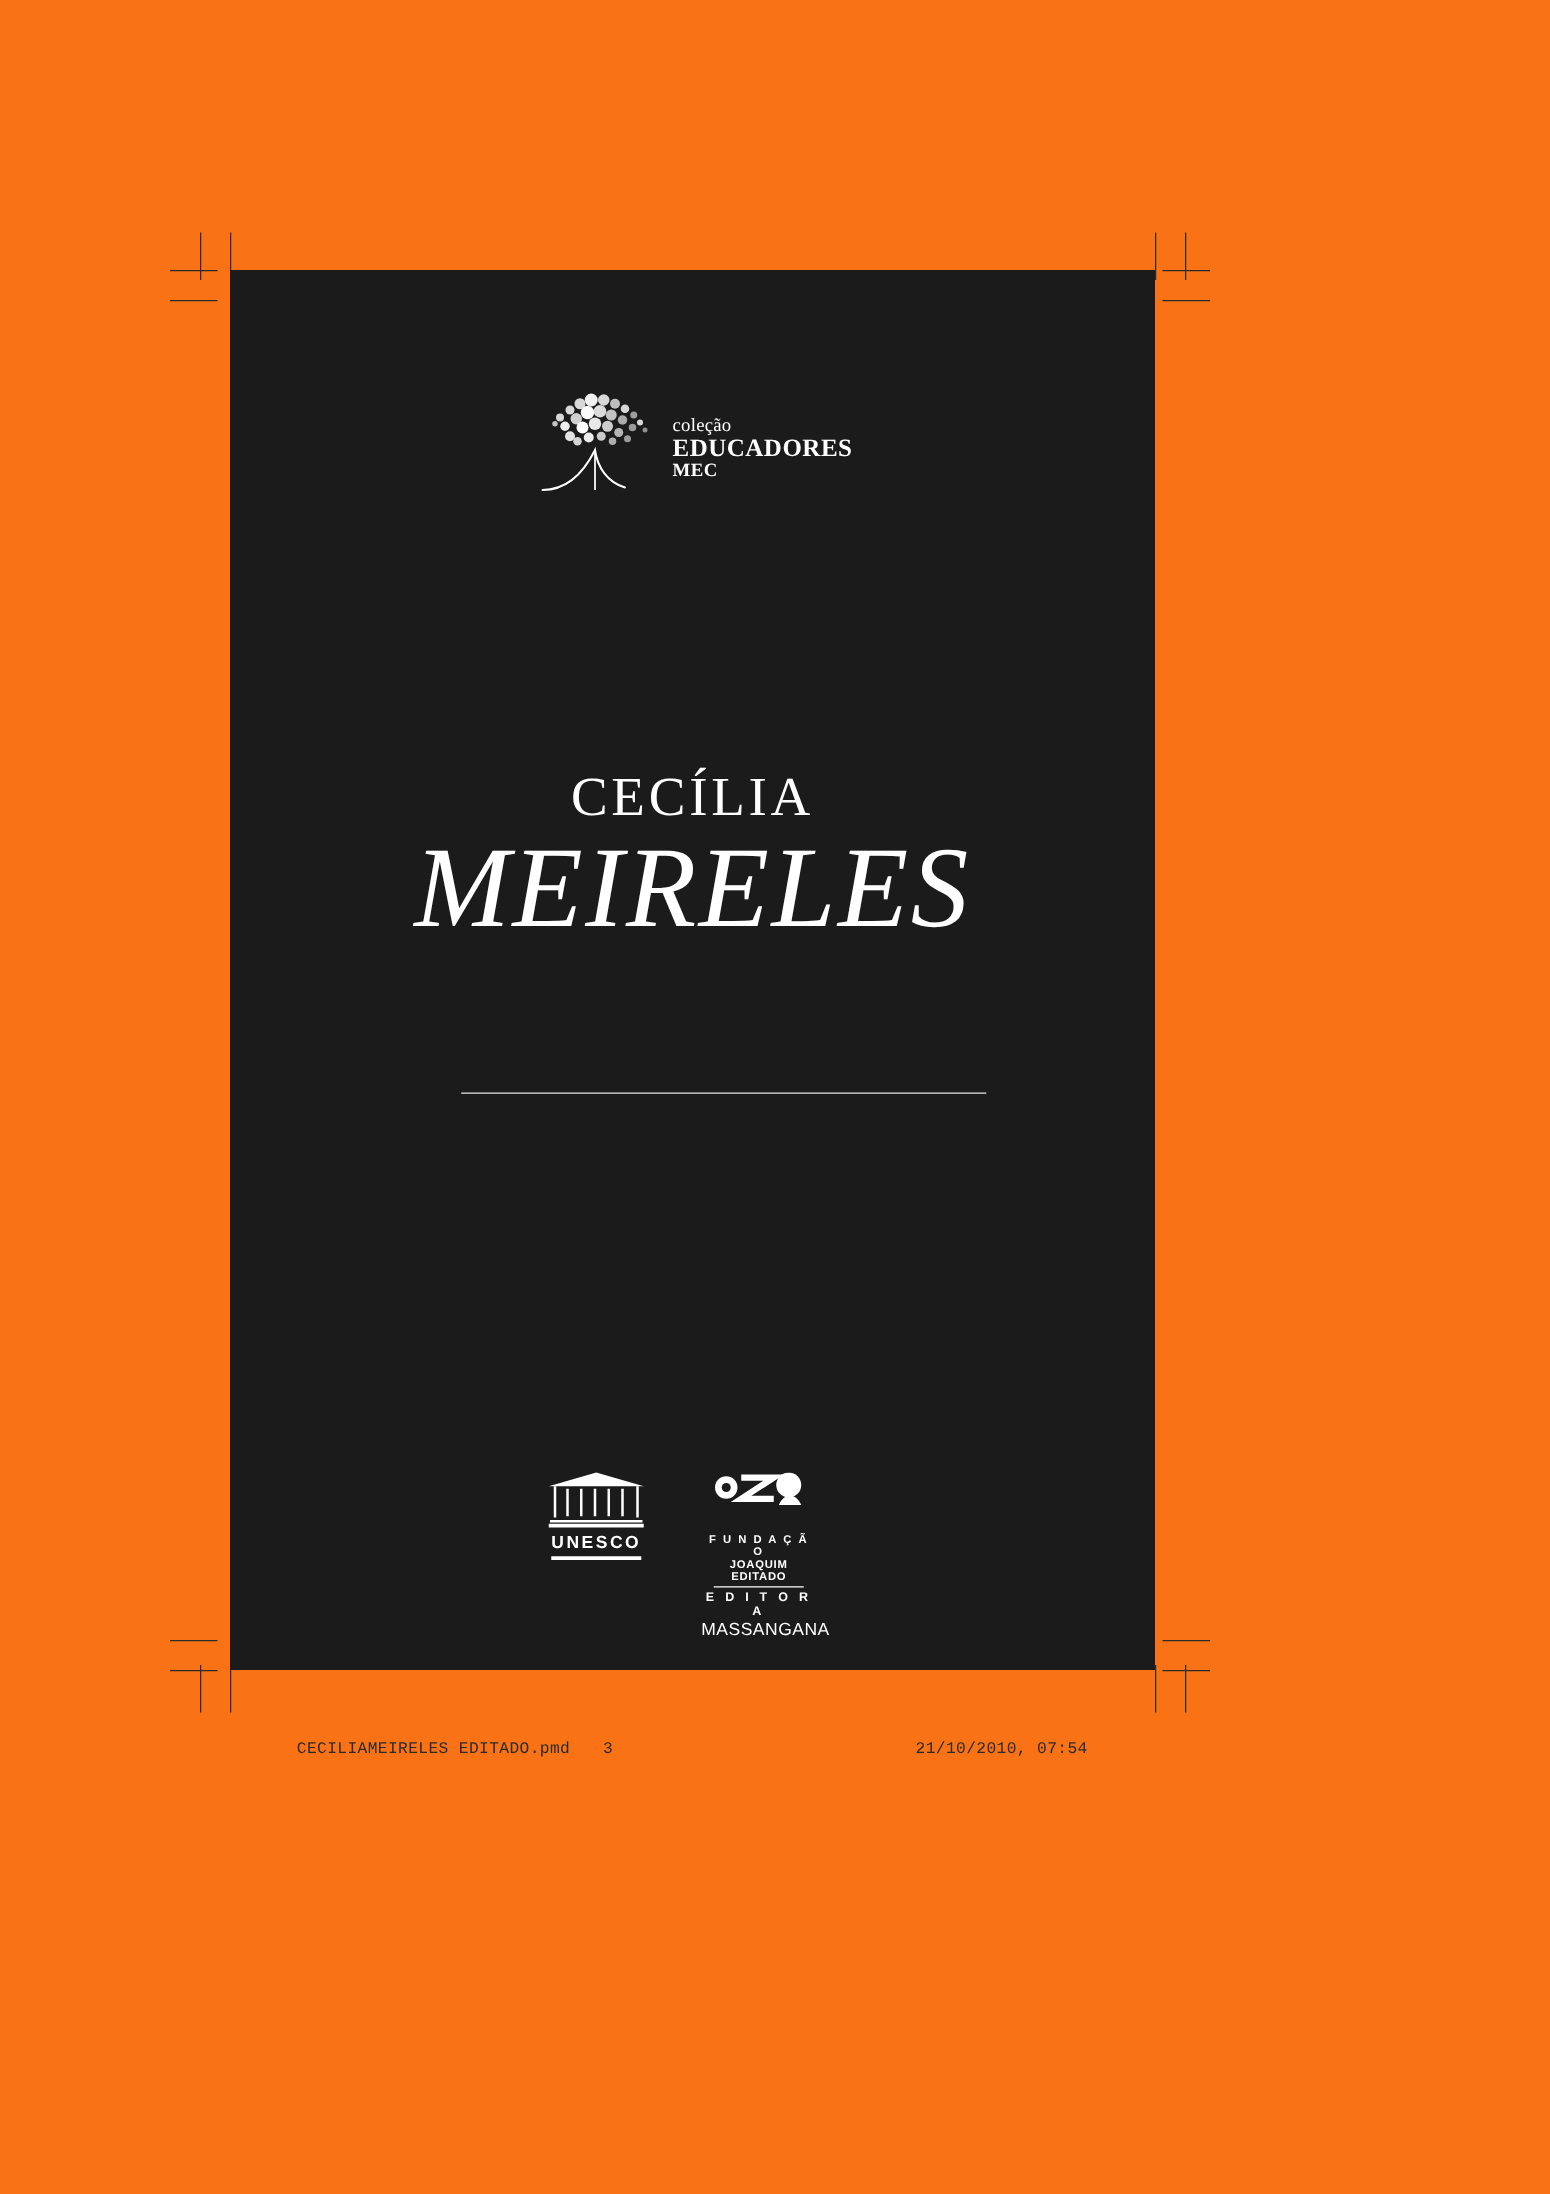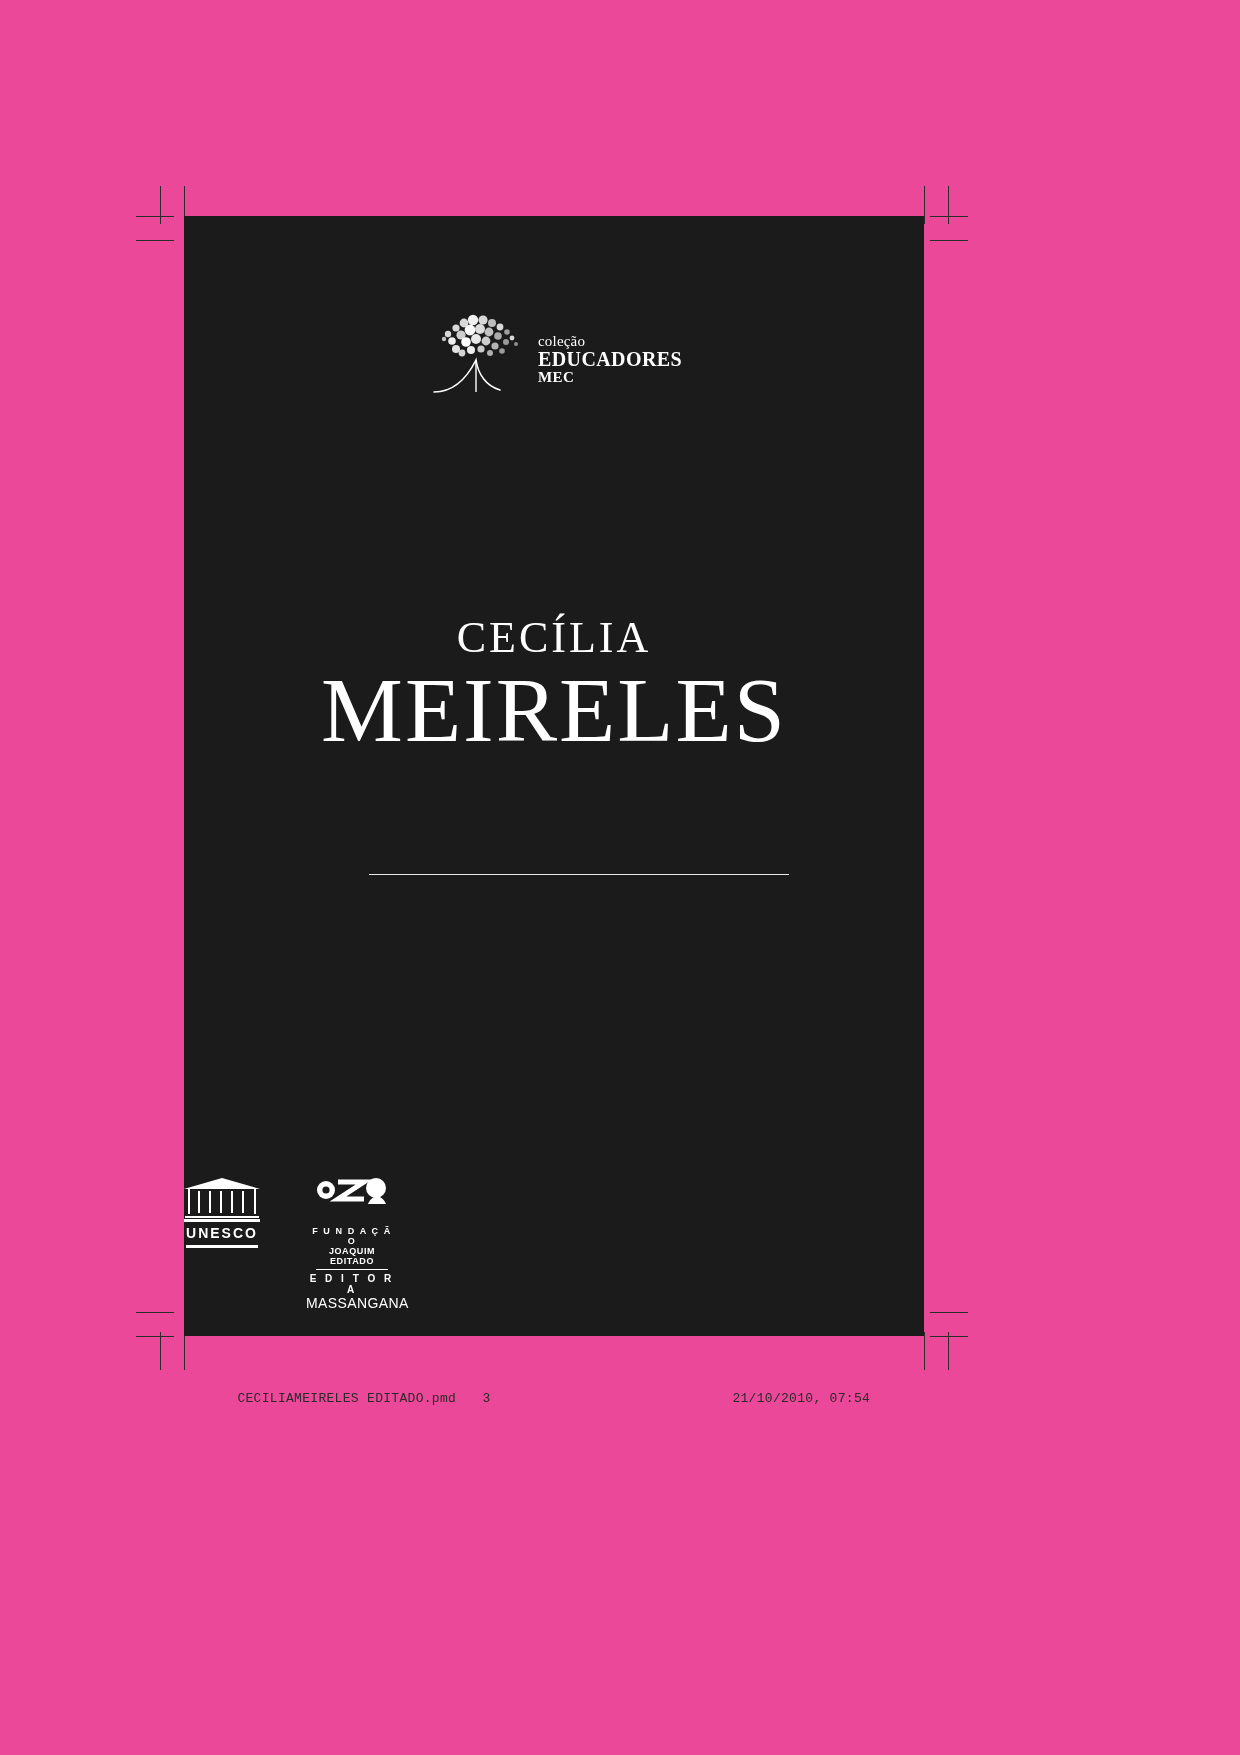--- a/index.html
+++ b/index.html
@@ -14,21 +14,21 @@
     font-family: "Liberation Serif", serif;
     overflow: hidden;
   }
 
   
   .page {
     position: absolute;
     left: 0; top: 0;
     width: 1240px;
     height: 1755px;
-    background: #ec4899;
+    background: #f97316;
   }
 
   .cover {
     position: absolute;
     left: 184px;
     top: 216px;
     width: 740px;
     height: 1120px;
     background: #1c1b1b;
   }
@@ -93,20 +93,21 @@
     line-height: 1.0;
     font-weight: normal;
   }
   .title-second {
     font-family: "Liberation Serif", serif;
     font-size: 92px;
     letter-spacing: 2px;
     line-height: 1.05;
     margin-top: 2px;
     font-weight: normal;
+    font-style: italic;
   }
 
   .rule {
     position: absolute;
     left: 185px;
     width: 420px;
     top: 658px;
     height: 1px;
     background: #e8e8e8;
   }
@@ -121,21 +122,21 @@
     font-size: 30px;
     letter-spacing: 1.5px;
   }
 
   
   .publishers {
     position: absolute;
     left: 0; right: 16px;
     top: 962px;
     display: flex;
-    justify-content: flex-start;
+    justify-content: center;
     align-items: flex-start;
     gap: 46px;
   }
 
   .unesco {
     width: 76px;
     color: #ffffff;
     position: relative;
   }
   .unesco-temple {

